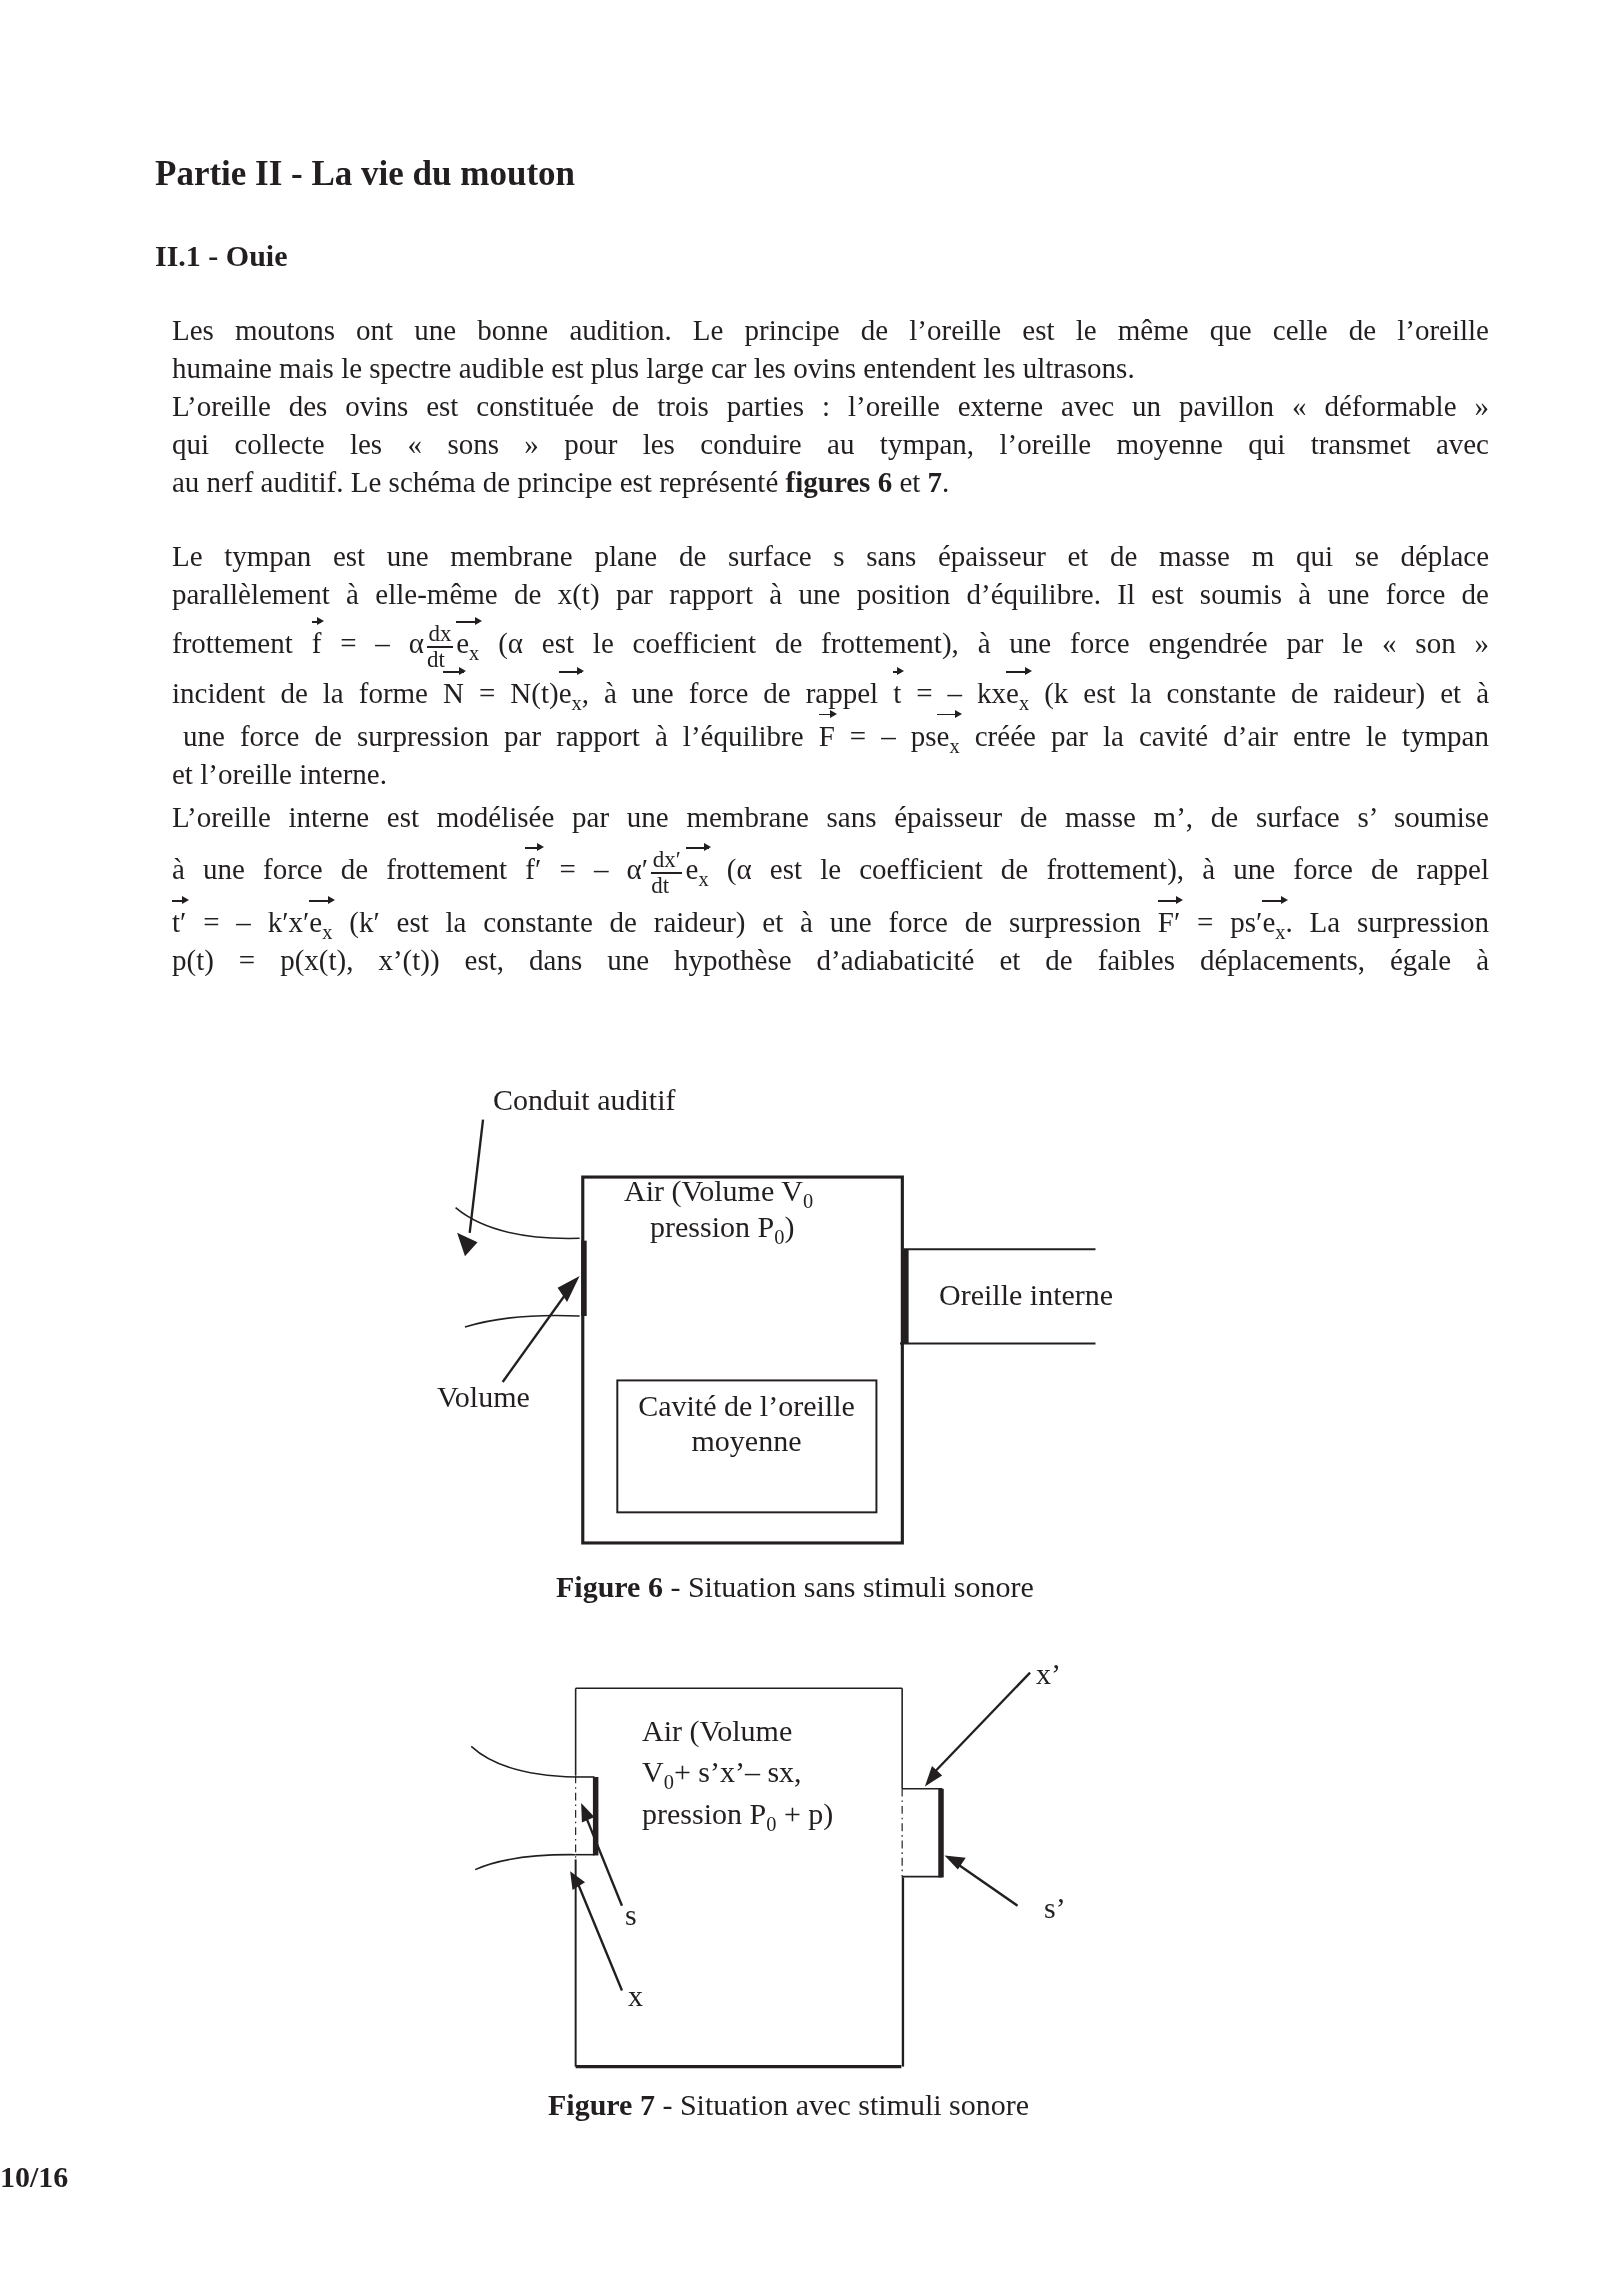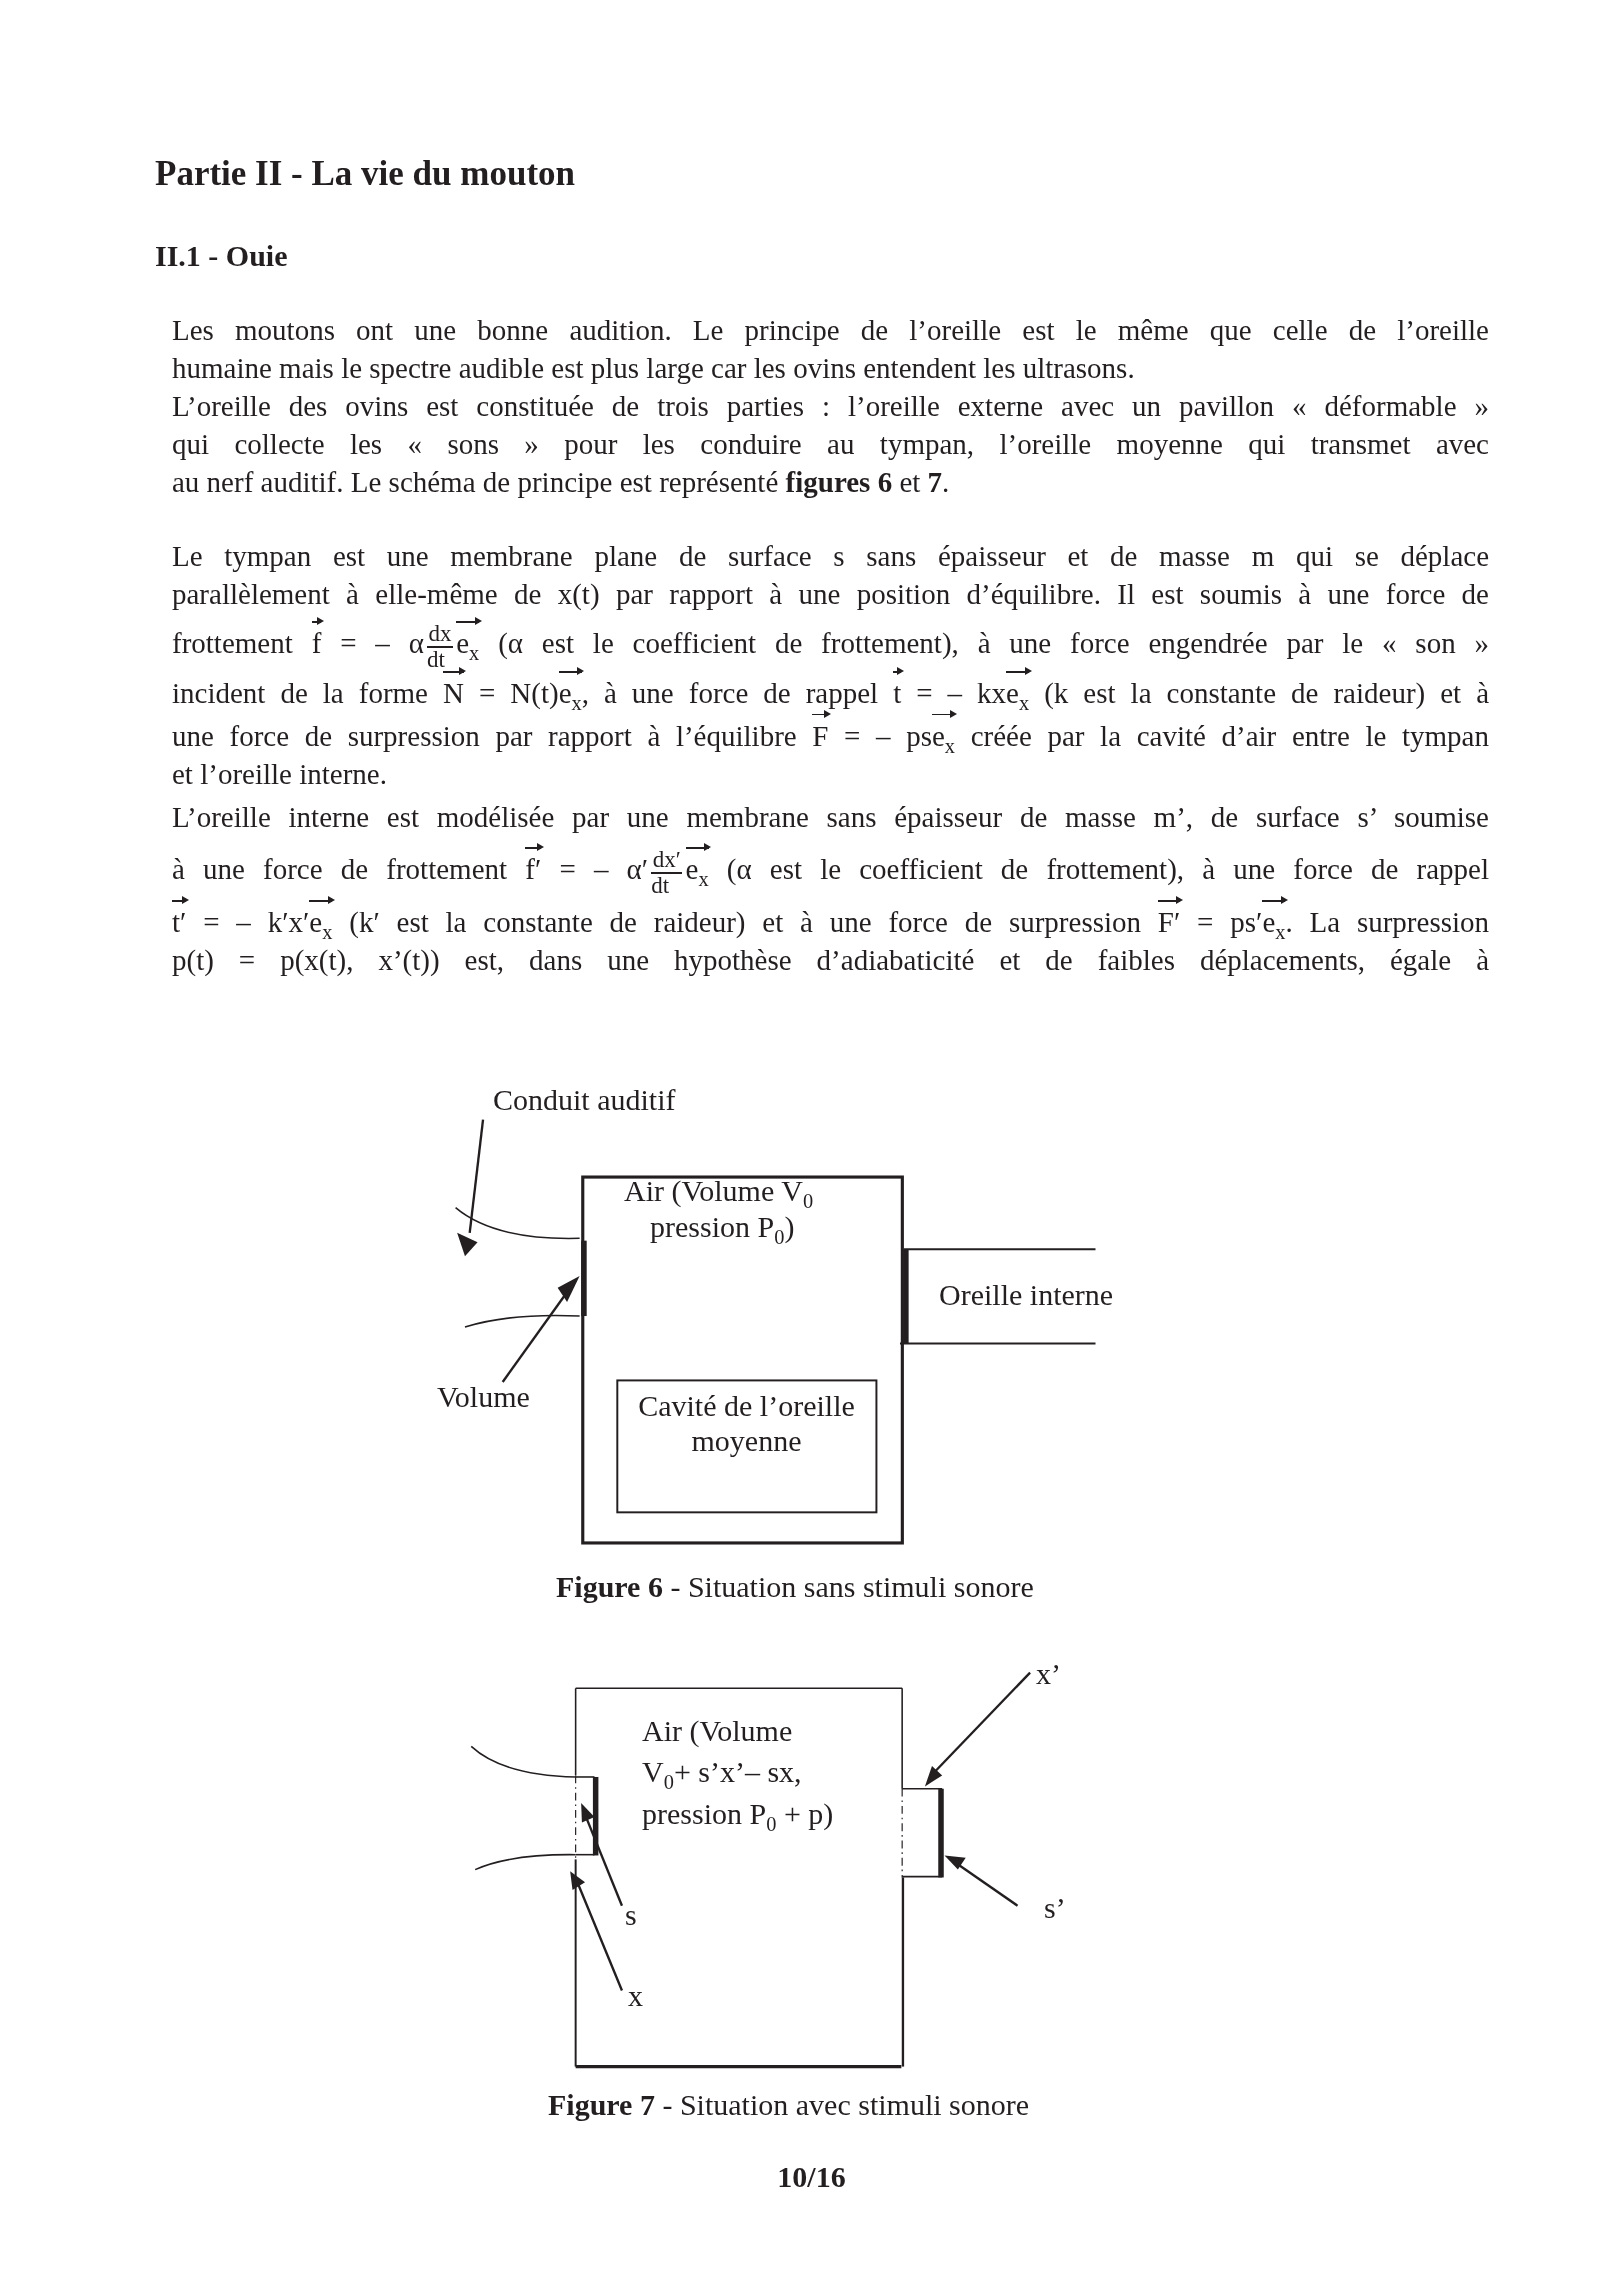--- a/index.html
+++ b/index.html
@@ -16,21 +16,21 @@
   .vec::before { content:""; position:absolute; left:0; right:0; top:-3.1px; height:1.6px; background:#231f20; }
   .vec::after { content:""; position:absolute; right:-2.4px; top:-7px; border-left:7px solid #231f20; border-top:4.7px solid transparent; border-bottom:4.7px solid transparent; }
   .frac { display:inline-block; vertical-align:middle; text-align:center; font-size:23px; line-height:23.6px; margin:0 3.1px; }
   .frac .num { display:block; border-bottom:2.4px solid #231f20; padding:0 1.6px; }
   .frac .den { display:block; }
   sub { font-size:20.4px; line-height:0; }
   .fig { position:absolute; }
   .fig svg { position:absolute; left:0; top:0; }
   .flabel { position:absolute; font-size:30px; white-space:nowrap; line-height:35px; }
   .caption { position:absolute; font-size:30px; white-space:nowrap; }
-  .pagenum { position:absolute; font-size:30px; font-weight:bold; left:0; width:1623px; text-align:center; top:2160px; }
+  .pagenum { position:absolute; font-size:30px; font-weight:bold; left:0; width:1623px; top:2160px; }
 </style>
 </head>
 <body>
 
 <div class="page">
 
   <div class="h1">Partie II - La vie du mouton</div>
   <div class="h2">II.1 - Ouie</div>
 
   <div class="body" style="top:311px;">
@@ -43,21 +43,21 @@
 
   <div class="body" style="top:537px;">
     <span class="line">Le tympan est une membrane plane de surface s sans épaisseur et de masse m qui se déplace</span>
     <span class="line">parallèlement à elle-même de x(t) par rapport à une position d’équilibre. Il est soumis à une force de</span>
   </div>
   <div class="body" style="top:622px; line-height:39px;">
     <span class="line"><span>frottement </span><span class="vec">f</span><span> = – α</span><span class="frac"><span class="num">dx</span><span class="den">dt</span></span><span class="vec"><span>e</span><sub>x</sub></span><span> (α est le coefficient de frottement), à une force engendrée par le « son »</span></span>
   </div>
   <div class="body" style="top:674px;">
     <span class="line"><span>incident de la forme </span><span class="vec">N</span><span> = N(t)</span><span class="vec">e<sub>x</sub></span><span>, à une force de rappel </span><span class="vec">t</span><span> = – kx</span><span class="vec">e<sub>x</sub></span><span> (k est la constante de raideur) et à</span></span>
-    <span class="line" style="margin-top:4.7px;"><span>une force de surpression par rapport à l’équilibre </span><span class="vec">F</span><span> = – ps</span><span class="vec">e<sub>x</sub></span><span> créée par la cavité d’air entre le tympan</span></span>
+    <span class="line" style="margin-top:4.7px;margin-left:11px;"><span>une force de surpression par rapport à l’équilibre </span><span class="vec">F</span><span> = – ps</span><span class="vec">e<sub>x</sub></span><span> créée par la cavité d’air entre le tympan</span></span>
     <span class="line left">et l’oreille interne.</span>
   </div>
 
   <div class="body" style="top:798px;">
     <span class="line">L’oreille interne est modélisée par une membrane sans épaisseur de masse m’, de surface s’ soumise</span>
   </div>
   <div class="body" style="top:848px; line-height:39px;">
     <span class="line"><span>à une force de frottement </span><span class="vec">f′</span><span> = – α′</span><span class="frac"><span class="num">dx′</span><span class="den">dt</span></span><span class="vec">e<sub>x</sub></span><span> (α est le coefficient de frottement), à une force de rappel</span></span>
   </div>
   <div class="body" style="top:903px;">

